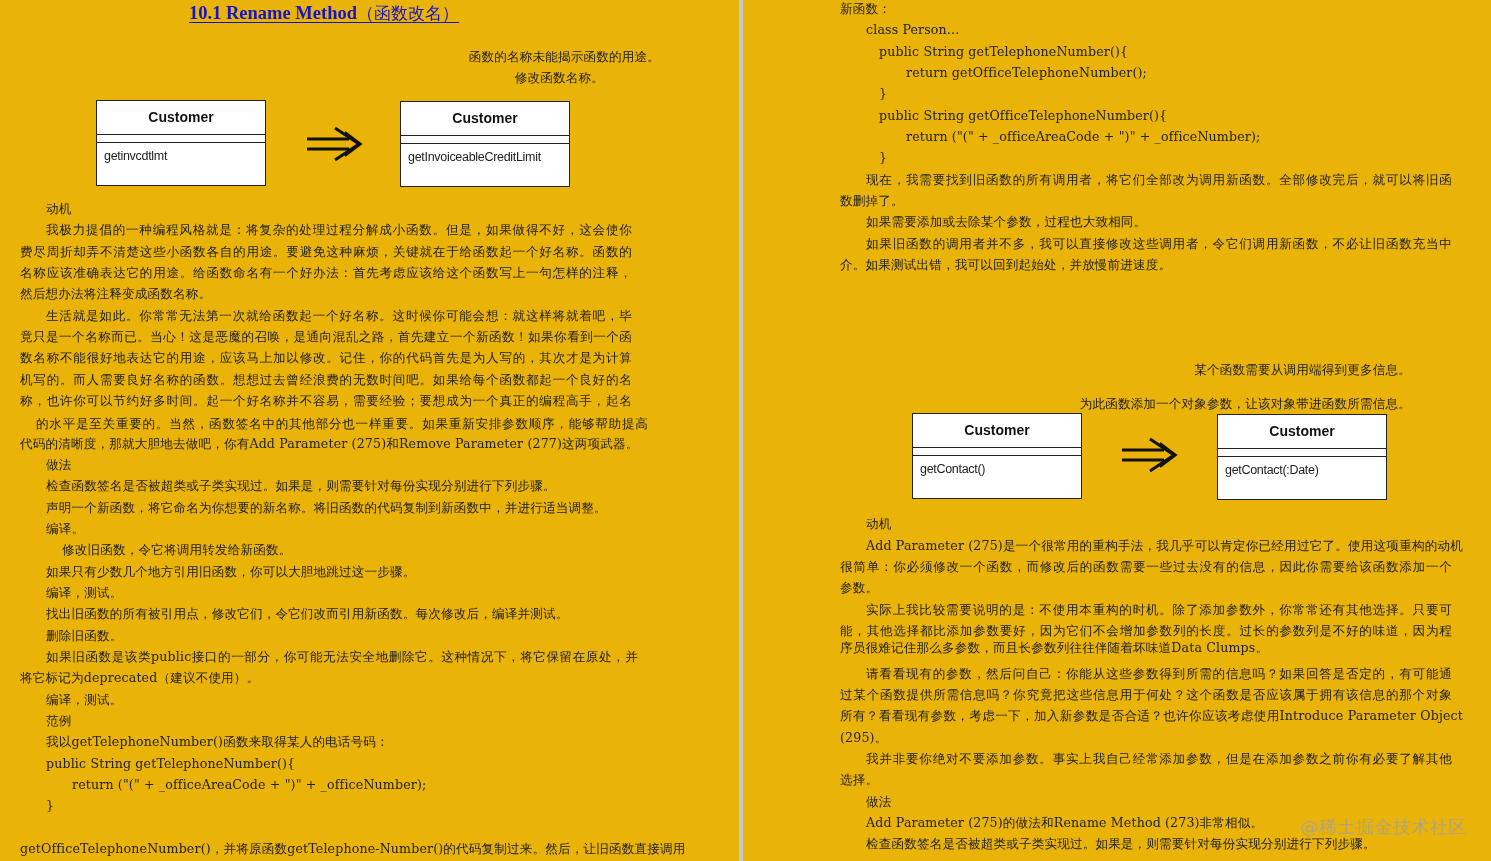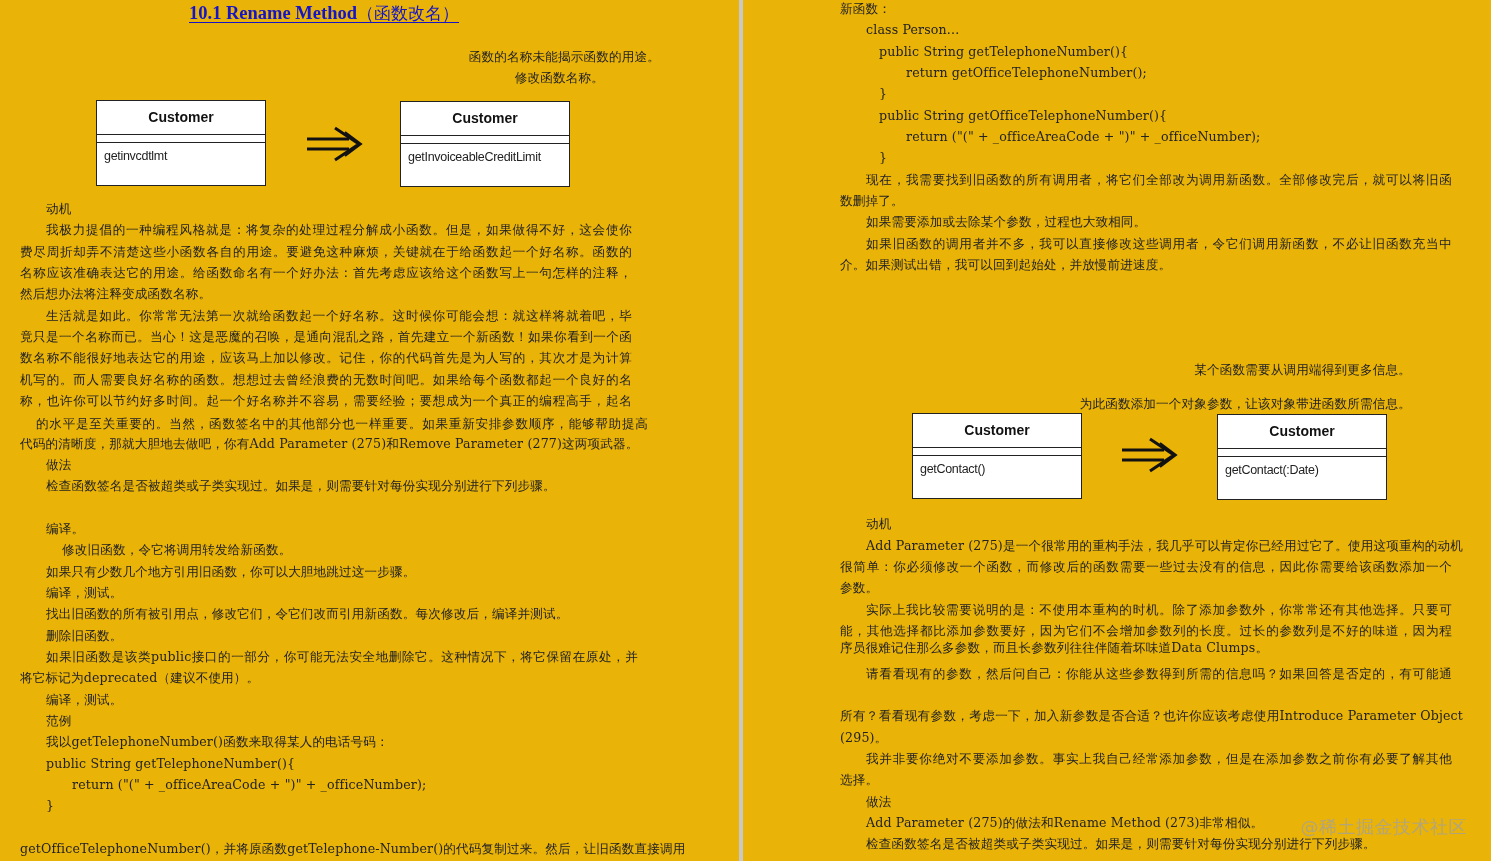--- a/index.html
+++ b/index.html
@@ -72,20 +72,21 @@
   <div class="line" style="left:20px; top:283px;">然后想办法将注释变成函数名称。</div>
   <div class="line justify" style="left:46px; width:586px; top:305px;">生活就是如此。你常常无法第一次就给函数起一个好名称。这时候你可能会想：就这样将就着吧，毕</div>
   <div class="line justify" style="left:20px; width:612px; top:326px;">竟只是一个名称而已。当心！这是恶魔的召唤，是通向混乱之路，首先建立一个新函数！如果你看到一个函</div>
   <div class="line justify" style="left:20px; width:612px; top:347px;">数名称不能很好地表达它的用途，应该马上加以修改。记住，你的代码首先是为人写的，其次才是为计算</div>
   <div class="line justify" style="left:20px; width:612px; top:369px;">机写的。而人需要良好名称的函数。想想过去曾经浪费的无数时间吧。如果给每个函数都起一个良好的名</div>
   <div class="line justify" style="left:20px; width:612px; top:390px;">称，也许你可以节约好多时间。起一个好名称并不容易，需要经验；要想成为一个真正的编程高手，起名</div>
   <div class="line justify" style="left:20px; width:612px; top:413px;padding-left:16px;">的水平是至关重要的。当然，函数签名中的其他部分也一样重要。如果重新安排参数顺序，能够帮助提高</div>
   <div class="line" style="left:20px; top:433px;">代码的清晰度，那就大胆地去做吧，你有Add Parameter (275)和Remove Parameter (277)这两项武器。</div>
   <div class="line" style="left:46px; top:454px;">做法</div>
   <div class="line" style="left:46px; top:475px;">检查函数签名是否被超类或子类实现过。如果是，则需要针对每份实现分别进行下列步骤。</div>
+  <div class="line" style="left:46px; top:497px;">声明一个新函数，将它命名为你想要的新名称。将旧函数的代码复制到新函数中，并进行适当调整。</div>
   <div class="line" style="left:46px; top:518px;">编译。</div>
   <div class="line" style="left:46px; top:539px;margin-left:16px;">修改旧函数，令它将调用转发给新函数。</div>
   <div class="line" style="left:46px; top:561px;">如果只有少数几个地方引用旧函数，你可以大胆地跳过这一步骤。</div>
   <div class="line" style="left:46px; top:582px;">编译，测试。</div>
   <div class="line" style="left:46px; top:603px;">找出旧函数的所有被引用点，修改它们，令它们改而引用新函数。每次修改后，编译并测试。</div>
   <div class="line" style="left:46px; top:625px;">删除旧函数。</div>
   <div class="line justify" style="left:46px; width:592px; top:646px;">如果旧函数是该类public接口的一部分，你可能无法安全地删除它。这种情况下，将它保留在原处，并</div>
   <div class="line" style="left:20px; top:667px;">将它标记为deprecated（建议不使用）。</div>
   <div class="line" style="left:46px; top:689px;">编译，测试。</div>
   <div class="line" style="left:46px; top:710px;">范例</div>
@@ -135,20 +136,21 @@
   </div>
 
   <div class="line" style="left:123px; top:513px;">动机</div>
   <div class="line justify" style="left:123px; width:597px; top:535px;">Add Parameter (275)是一个很常用的重构手法，我几乎可以肯定你已经用过它了。使用这项重构的动机</div>
   <div class="line justify" style="left:97px; width:612px; top:556px;">很简单：你必须修改一个函数，而修改后的函数需要一些过去没有的信息，因此你需要给该函数添加一个</div>
   <div class="line" style="left:97px; top:577px;">参数。</div>
   <div class="line justify" style="left:123px; width:586px; top:599px;">实际上我比较需要说明的是：不使用本重构的时机。除了添加参数外，你常常还有其他选择。只要可</div>
   <div class="line justify" style="left:97px; width:612px; top:620px;">能，其他选择都比添加参数要好，因为它们不会增加参数列的长度。过长的参数列是不好的味道，因为程</div>
   <div class="line" style="left:97px; top:637px;">序员很难记住那么多参数，而且长参数列往往伴随着坏味道Data Clumps。</div>
   <div class="line justify" style="left:123px; width:586px; top:663px;">请看看现有的参数，然后问自己：你能从这些参数得到所需的信息吗？如果回答是否定的，有可能通</div>
+  <div class="line justify" style="left:97px; width:612px; top:684px;">过某个函数提供所需信息吗？你究竟把这些信息用于何处？这个函数是否应该属于拥有该信息的那个对象</div>
   <div class="line justify" style="left:97px; width:623px; top:705px;">所有？看看现有参数，考虑一下，加入新参数是否合适？也许你应该考虑使用Introduce Parameter Object</div>
   <div class="line" style="left:97px; top:727px;">(295)。</div>
   <div class="line justify" style="left:123px; width:586px; top:748px;">我并非要你绝对不要添加参数。事实上我自己经常添加参数，但是在添加参数之前你有必要了解其他</div>
   <div class="line" style="left:97px; top:769px;">选择。</div>
   <div class="line" style="left:123px; top:791px;">做法</div>
   <div class="line" style="left:123px; top:812px;">Add Parameter (275)的做法和Rename Method (273)非常相似。</div>
   <div class="line" style="left:123px; top:833px;">检查函数签名是否被超类或子类实现过。如果是，则需要针对每份实现分别进行下列步骤。</div>
 </div>
 
 <div class="watermark">@稀土掘金技术社区</div>

